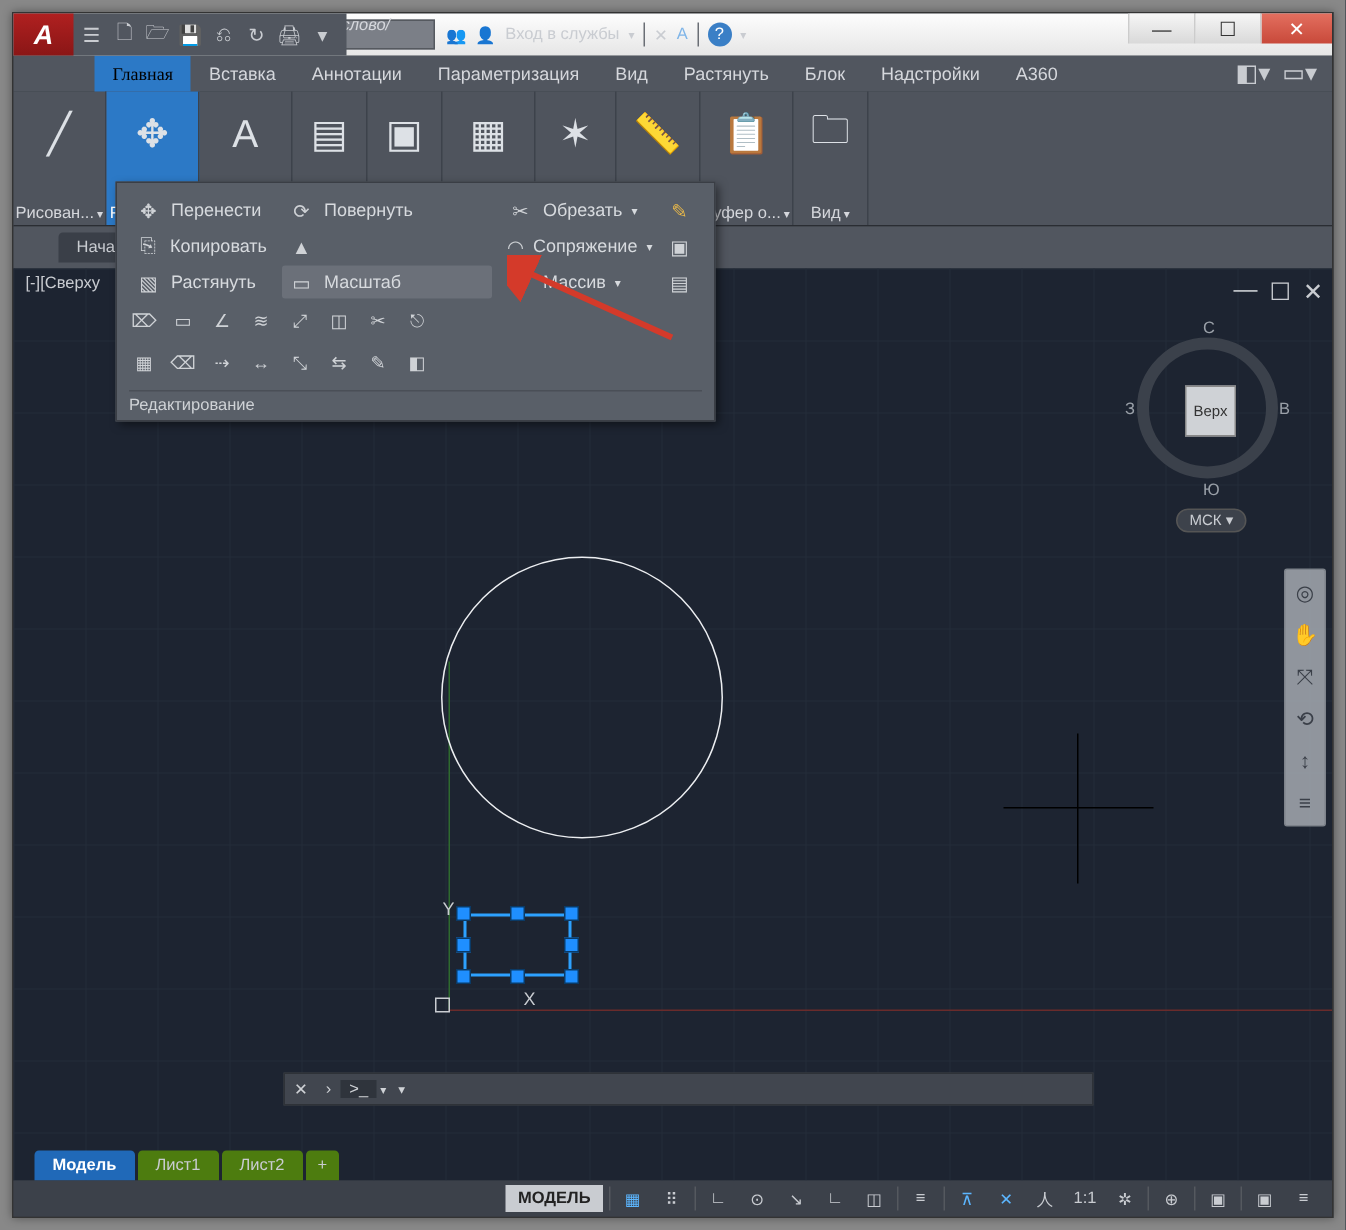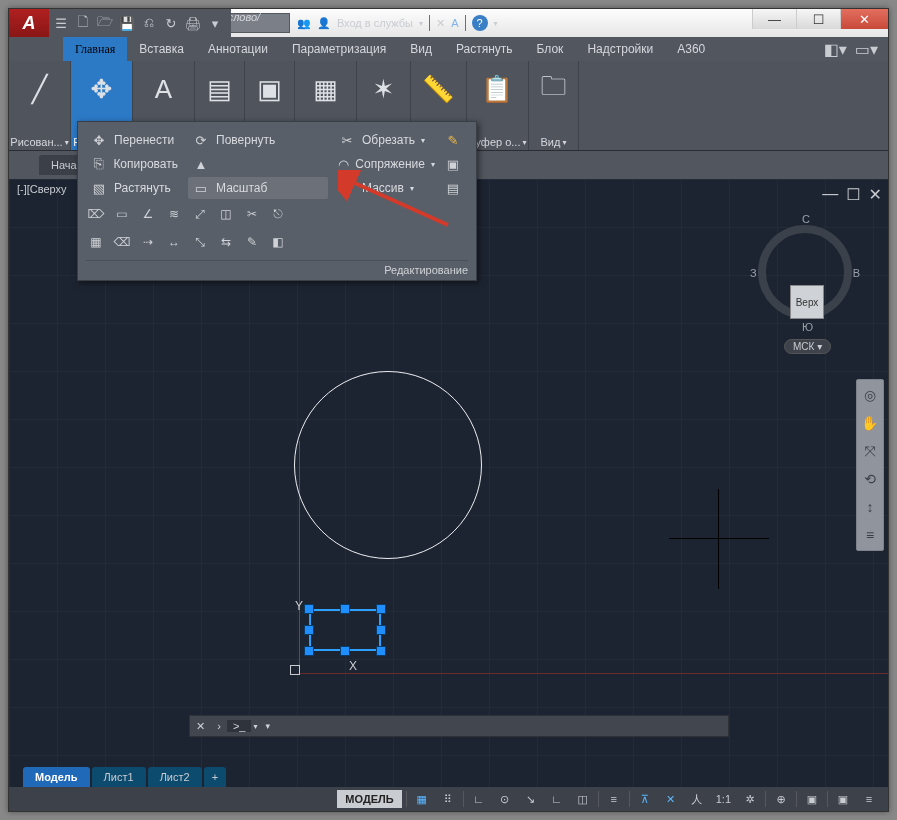--- a/index.html
+++ b/index.html
@@ -84,21 +84,21 @@
   .cross { position:absolute; left:660px; top:310px; width:100px; height:100px;}
   .cross::before, .cross::after { content:""; position:absolute; background:#000;}
   .cross::before { left:0; top:49px; width:100px; height:1px;}
   .cross::after  { left:49px; top:0; width:1px; height:100px;}
 
   .viewcube {
     position:absolute; right:28px; top:30px; width:110px; height:130px; color:#9aa0a8;
     text-align:center; font-size:11px;
   }
   .viewcube .ring { position:absolute; left:8px; top:16px; width:94px; height:94px; border:8px solid #3b414b; border-radius:50%;}
-  .viewcube .face { position:absolute; left:40px; top:48px; width:34px; height:34px; background:#cfd2d6; color:#333; font-size:10px; display:flex; align-items:center; justify-content:center; border:1px solid #888;margin-top:28px;}
+  .viewcube .face { position:absolute; left:40px; top:48px; width:34px; height:34px; background:#cfd2d6; color:#333; font-size:10px; display:flex; align-items:center; justify-content:center; border:1px solid #888;}
   .viewcube .n { position:absolute; left:52px; top:4px;}
   .viewcube .s { position:absolute; left:52px; top:112px;}
   .viewcube .w { position:absolute; left:0; top:58px;}
   .viewcube .e { position:absolute; right:0; top:58px;}
   .viewcube .ucsname { position:absolute; left:34px; top:130px; background:#3d424b; border:1px solid #555; border-radius:8px; padding:1px 8px; font-size:10px; color:#c9ccd1;}
 
   .navbar {
     position:absolute; right:4px; top:200px; width:28px;
     background:rgba(165,169,176,0.85); border:1px solid #7d828a; border-radius:2px;
     display:flex; flex-direction:column; align-items:center; padding:4px 0; gap:6px;
@@ -111,40 +111,40 @@
     background:#595f68; border:1px solid #3a3e45;
     box-shadow:2px 2px 6px rgba(0,0,0,0.5);
     padding:6px 8px 2px; color:#d7dade;
   }
   .flyrow { display:flex; align-items:center; height:24px; gap:6px;}
   .flyitem { display:flex; align-items:center; gap:6px; font-size:12px; padding:2px 4px; border-radius:2px;}
   .flyitem.hover { background:#6b7079;}
   .flyicon { width:18px; height:18px; display:flex; align-items:center; justify-content:center; color:#cfd2d6; font-size:13px;}
   .fly-mini { display:flex; gap:6px; flex-wrap:wrap; padding:4px 0;}
   .fly-mini .mi { width:20px; height:20px; display:flex; align-items:center; justify-content:center; color:#cfd2d6; font-size:12px;}
-  .fly-title { text-align:right; font-size:11px; color:#cfd2d6; border-top:1px solid #4a4f57; padding:3px 0 2px; margin-top:4px;}
+  .fly-title { text-align:left; font-size:11px; color:#cfd2d6; border-top:1px solid #4a4f57; padding:3px 0 2px; margin-top:4px;}
   .arrow {
     position:absolute; left:260px; top:48px; width:120px; height:60px; pointer-events:none;
   }
 
   
   .cmdline {
     position:absolute; left:180px; bottom:50px; width:540px; height:22px;
     background:#41464f; border:1px solid #2e3238; display:flex; align-items:center;
     font-size:11px; color:#9fa4ab;
   }
   .cmdline .x { padding:0 6px; color:#cfd2d6;}
   .cmdline .prompt { background:#2f343c; padding:0 6px; color:#cfd2d6;}
   .cmdline .input { flex:1; padding:0 6px; font-style:italic;}
 
   
   .layouttabs {
     position:absolute; left:14px; bottom:24px; height:24px; display:flex; align-items:flex-end; gap:2px;
   }
-  .lt { background:#0c4a6e; color:#c9ccd1; font-size:11px; padding:4px 12px; border-radius:3px 3px 0 0;}
+  .lt { background:#4d7c0f; color:#c9ccd1; font-size:11px; padding:4px 12px; border-radius:3px 3px 0 0;}
   .lt.active { background:#2069b8; color:#fff; font-weight:bold;}
   .lt.add { padding:4px 8px;}
 
   .statusbar {
     position:absolute; left:0; bottom:0; right:0; height:24px;
     background:#3c414a; display:flex; align-items:center; justify-content:flex-end;
     gap:4px; padding:0 8px; color:#c9ccd1; font-size:11px;
   }
   .sb-btn { min-width:22px; height:20px; display:flex; align-items:center; justify-content:center; padding:0 4px;}
   .sb-model { background:#c9ccd1; color:#222; font-weight:bold; padding:0 8px; height:18px; display:flex; align-items:center;}

